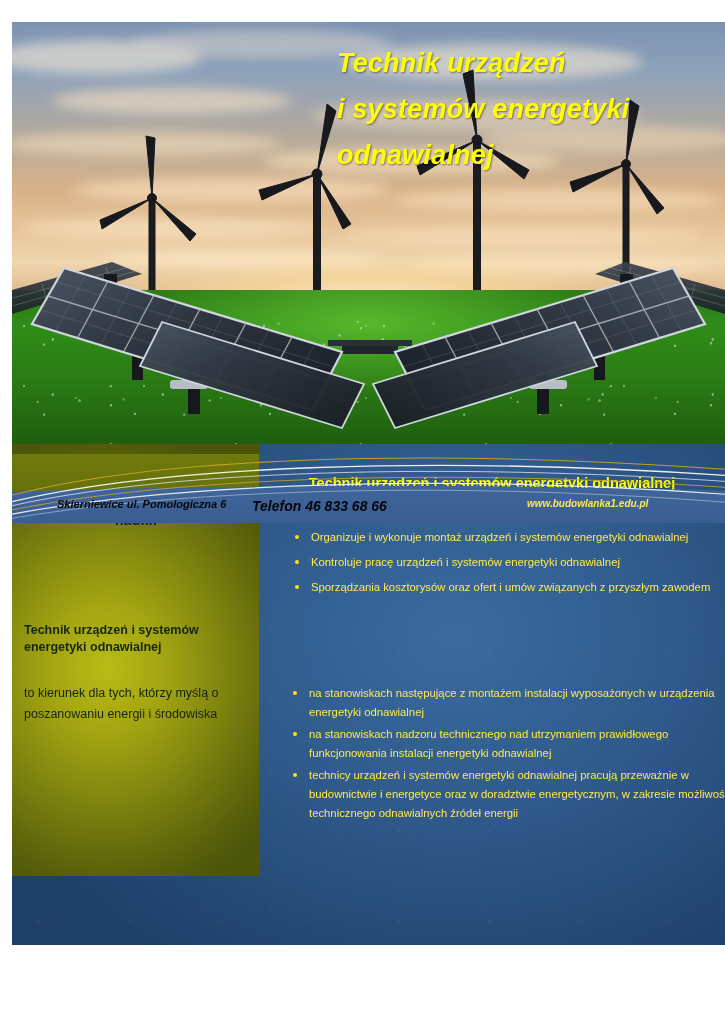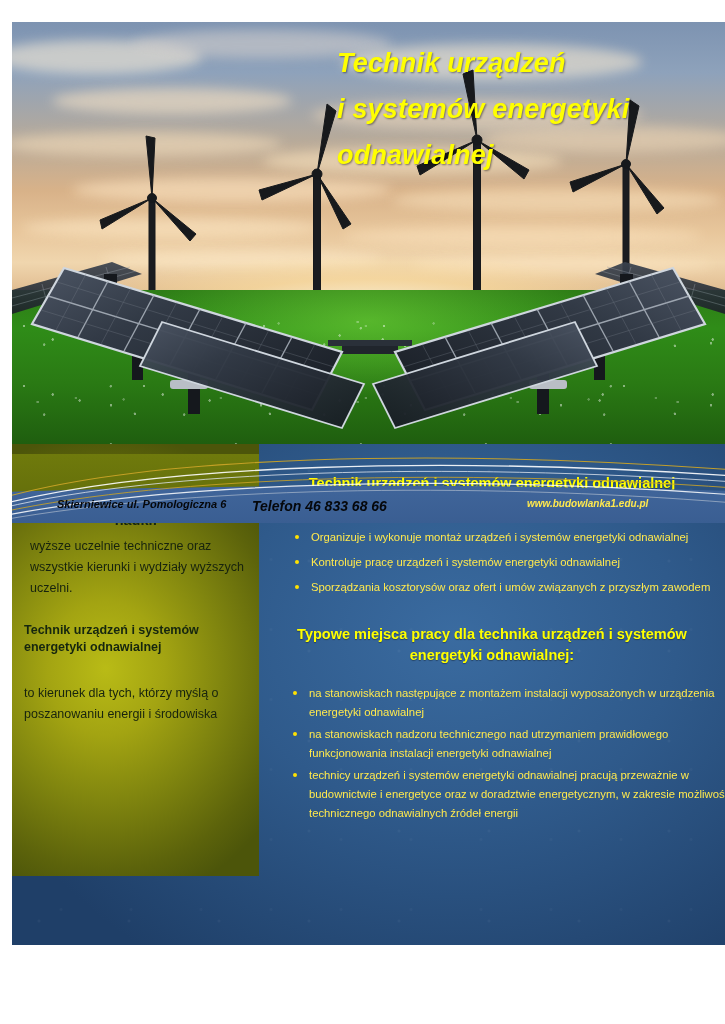--- a/index.html
+++ b/index.html
@@ -334,34 +334,32 @@
       <div>Technik urządzeń</div>
       <div>i systemów energetyki</div>
       <div>odnawialnej</div>
     </div>
   </div>
 
   <div class="body-area">
 
     <div class="sidebar">
       <div class="sidebar-h">Możliwości kontynuowania nauki:</div>
-      <div class="sidebar-p1">wyższe uczelnie techniczne oraz wszystkie kierunki i wydziały wyższych uczelni.</div>
       <div class="sidebar-h2">Technik urządzeń i systemów energetyki odnawialnej</div>
       <div class="sidebar-p2">to kierunek dla tych, którzy myślą o poszanowaniu energii i środowiska</div>
     </div>
 
     <div class="content">
       <div class="hd hd1">Technik urządzeń i systemów energetyki odnawialnej wykonuje następujące zadania zawodowe:</div>
       <ul class="blist list1">
         <li>Organizuje i wykonuje montaż urządzeń i systemów energetyki odnawialnej</li>
         <li>Kontroluje pracę urządzeń i systemów energetyki odnawialnej</li>
         <li>Sporządzania kosztorysów oraz ofert i umów związanych z przyszłym zawodem</li>
       </ul>
 
-      <div class="hd hd2">Typowe miejsca pracy dla technika urządzeń i systemów energetyki odnawialnej:</div>
       <ul class="blist list2">
         <li>na stanowiskach następujące z montażem instalacji wyposażonych w urządzenia energetyki odnawialnej</li>
         <li>na stanowiskach nadzoru technicznego nad utrzymaniem prawidłowego funkcjonowania instalacji energetyki odnawialnej</li>
         <li>technicy urządzeń i systemów energetyki odnawialnej pracują przeważnie w budownictwie i energetyce oraz w doradztwie energetycznym, w zakresie możliwości technicznego odnawialnych źródeł energii</li>
       </ul>
     </div>
   </div>
 
   <div class="footer">
     <div class="footer-olive"></div>

